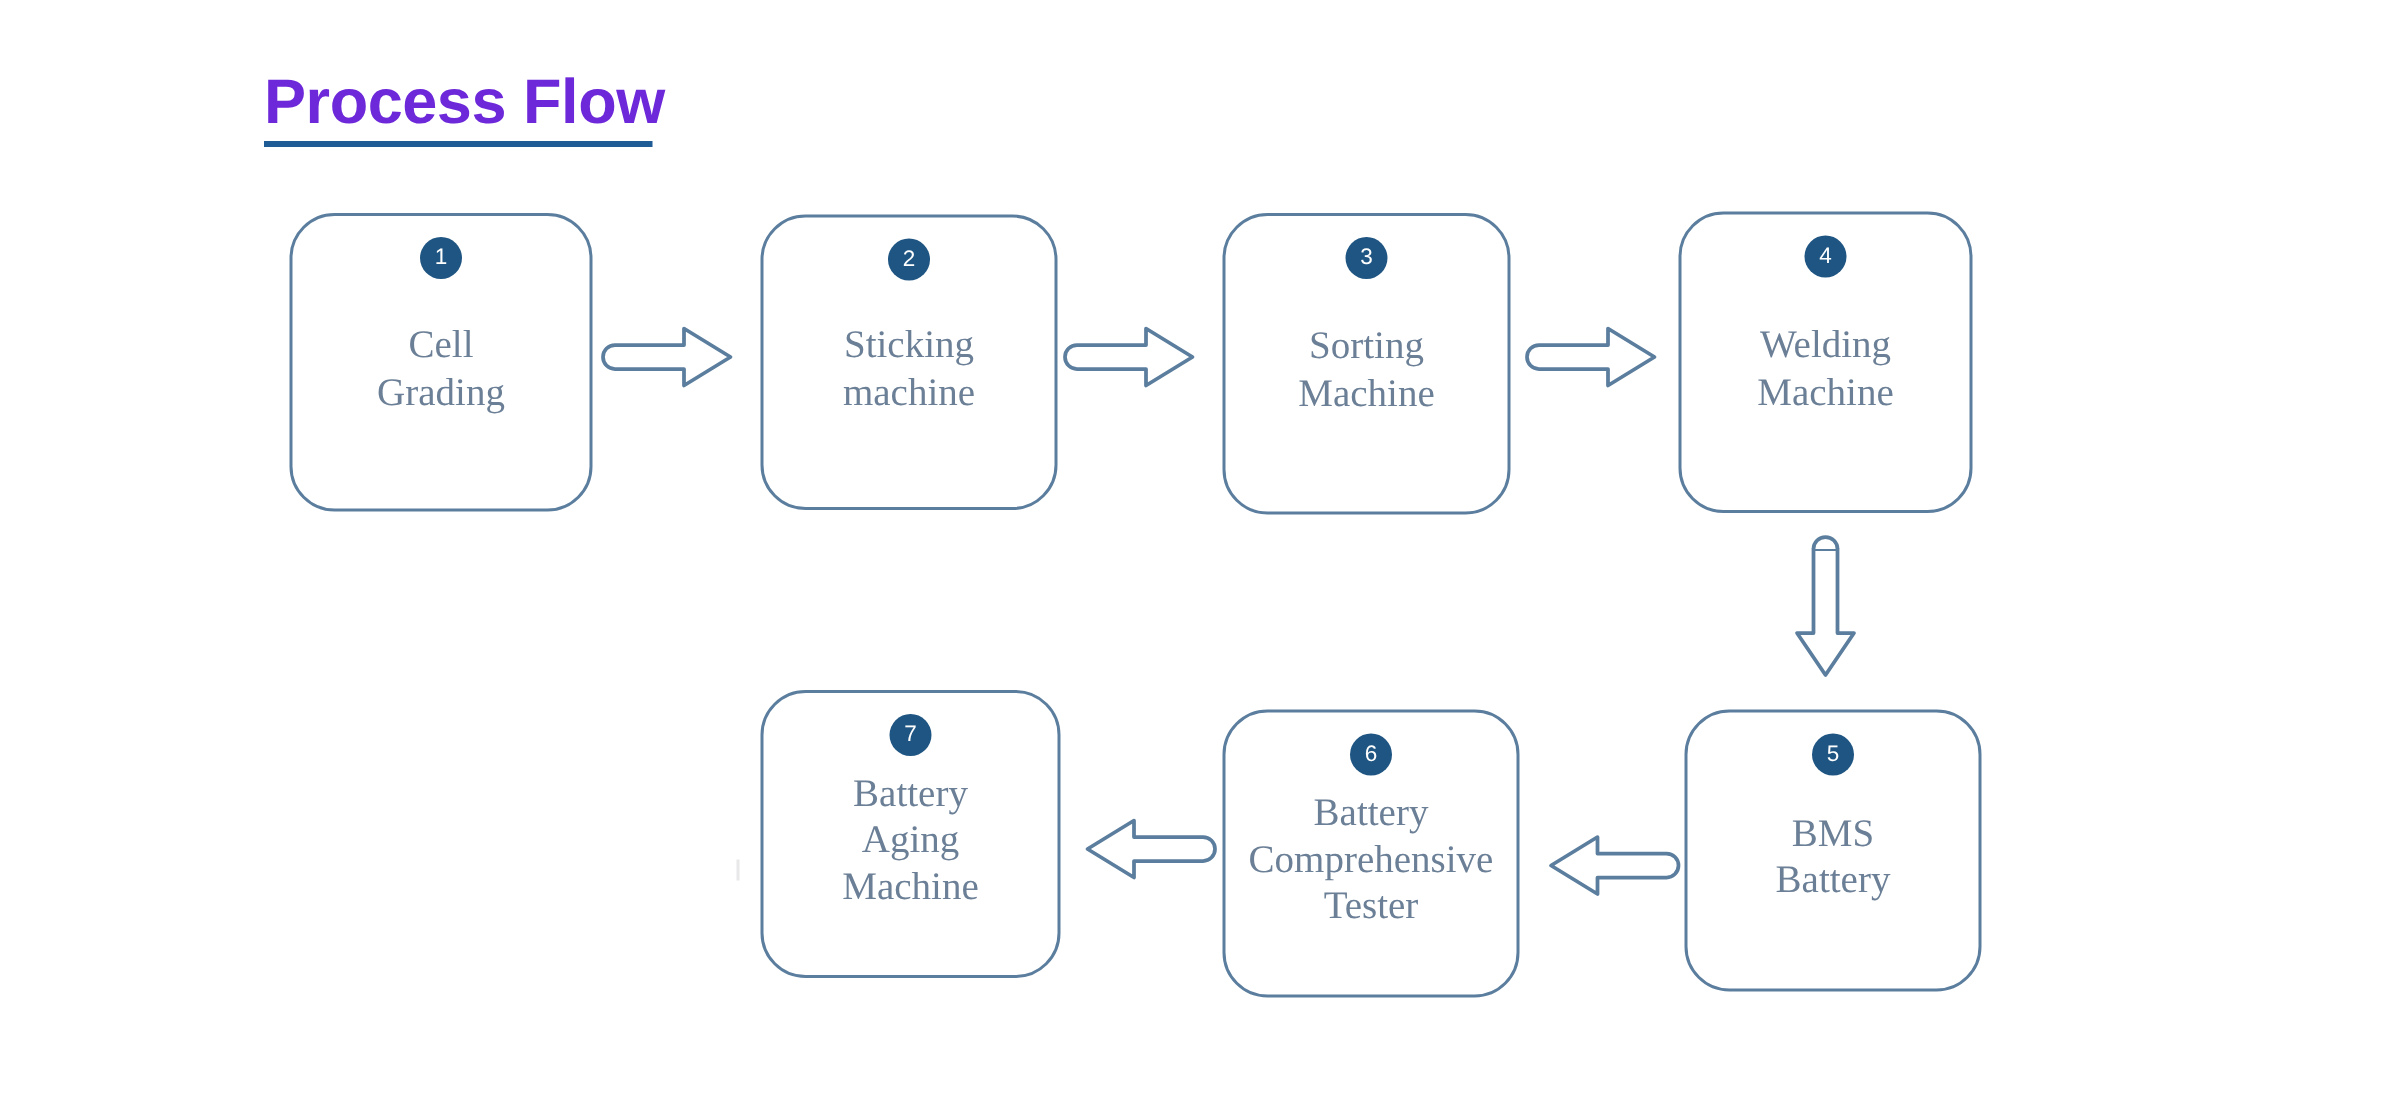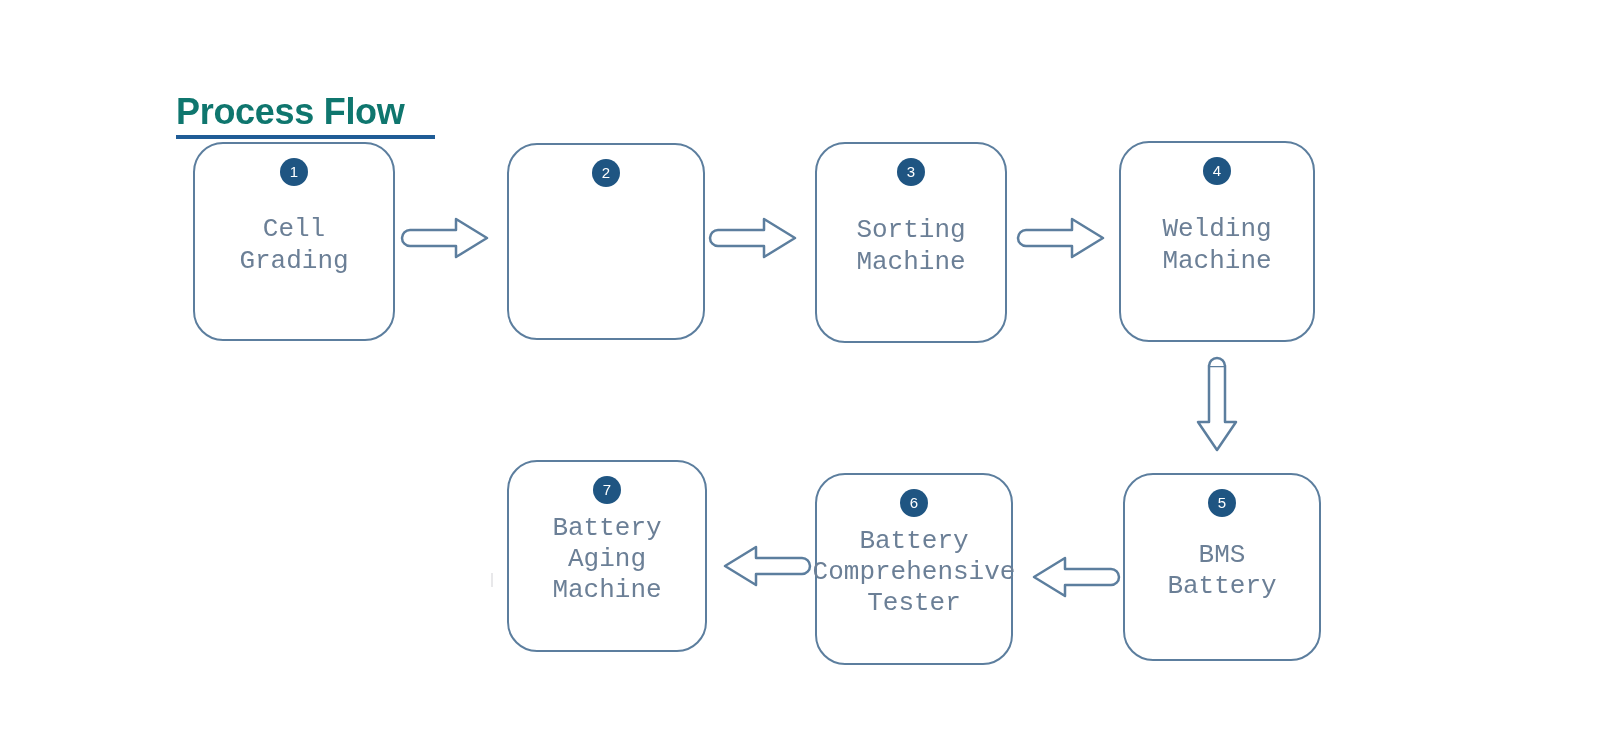--- a/index.html
+++ b/index.html
@@ -23,27 +23,26 @@
     height: 730px;
   }
 
   
   .title-wrap {
     position: absolute;
     left: 176px;
     top: 47px;
   }
   .title-text {
-    font-size: 36px;
+    font-size: 42px;
     font-weight: bold;
-    color: #0f766e;
+    color: #6d28d9;
     letter-spacing: -0.3px;
     line-height: 1;
     white-space: nowrap;
-    margin-top: 47px;
   }
   .title-underline {
     margin-top: 5px;
     height: 4px;
     background: #1f5c96;
     width: 259px;
   }
 
   
   .node {
@@ -75,21 +74,21 @@
     position: absolute;
     left: 50%;
     top: 52%;
     transform: translate(-50%, -50%);
     width: 210px;
     text-align: center;
     color: #6b7f96;
     font-size: 26px;
     line-height: 1.2;
     white-space: pre-line;
-    font-family: Liberation Mono, monospace;
+    font-family: Liberation Serif, serif;
   }
 
   
   .arrow {
     position: absolute;
   }
   .arrow svg { display: block; overflow: visible; }
 
   
   .artifact {
@@ -114,20 +113,22 @@
   </div>
 
   <div class="arrow" style="left:406px; top:216px; width:84px; height:44px;">
     <svg width="84" height="44" viewBox="0 0 84 44">
       <path d="M 4 14 L 50 14 L 50 3 L 81 22 L 50 41 L 50 30 L 4 30 A 8 8 0 0 1 4 14 Z" fill="#ffffff" stroke="#5c7e9e" stroke-width="2.5" stroke-linejoin="round"></path>
     </svg>
   </div>
 
   <div class="node" style="left:507px; top:143px; width:198px; height:197px;">
     <div class="node-badge">2</div>
+    <div class="node-label">Sticking
+machine</div>
   </div>
 
   <div class="arrow" style="left:714px; top:216px; width:84px; height:44px;">
     <svg width="84" height="44" viewBox="0 0 84 44">
       <path d="M 4 14 L 50 14 L 50 3 L 81 22 L 50 41 L 50 30 L 4 30 A 8 8 0 0 1 4 14 Z" fill="#ffffff" stroke="#5c7e9e" stroke-width="2.5" stroke-linejoin="round"></path>
     </svg>
   </div>
 
   <div class="node" style="left:815px; top:142px; width:192px; height:201px;">
     <div class="node-badge">3</div>

